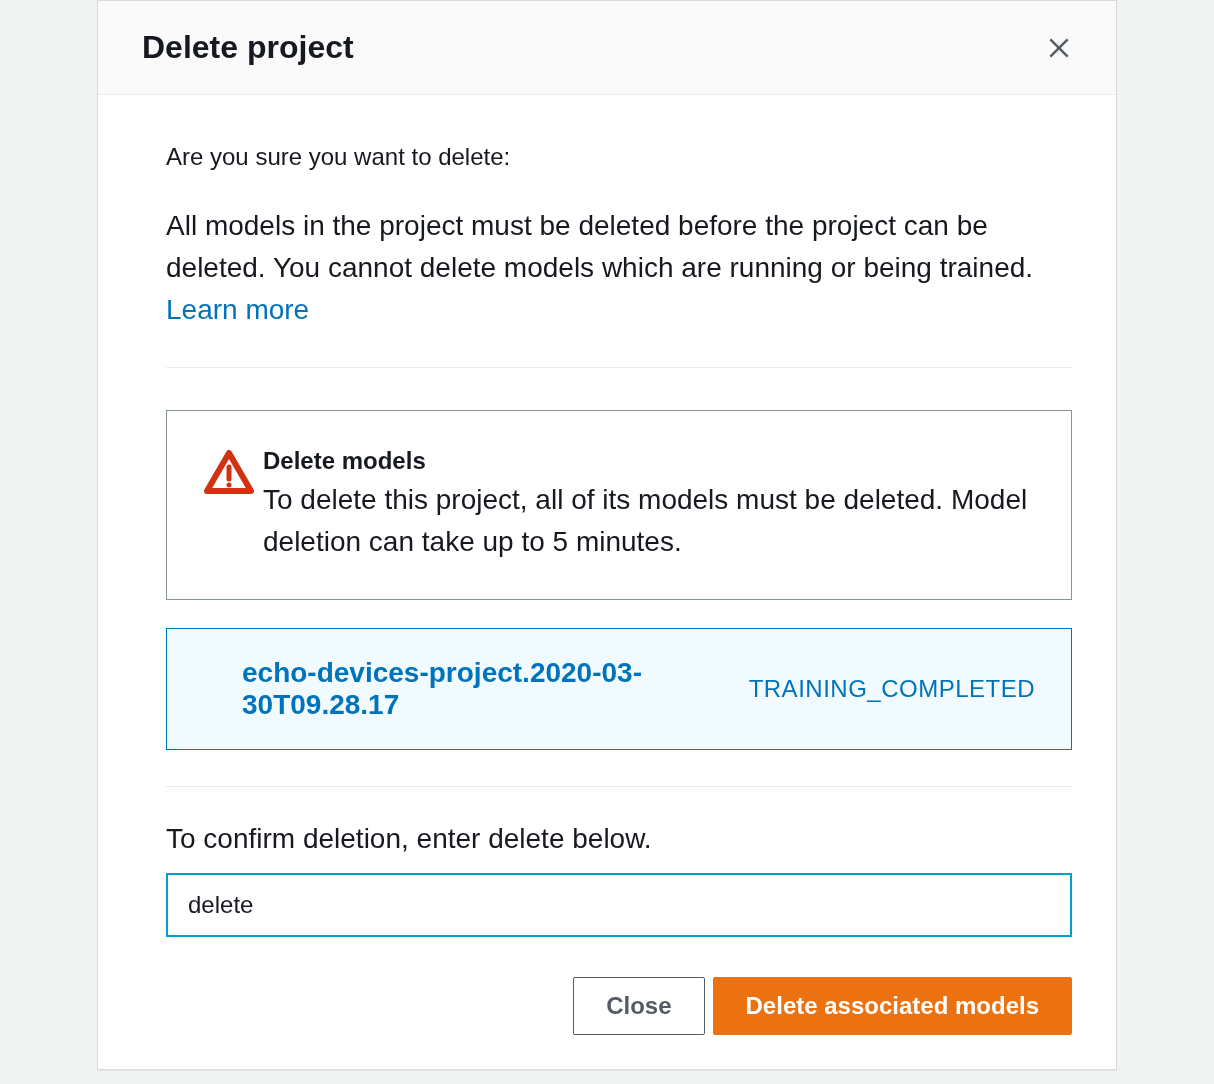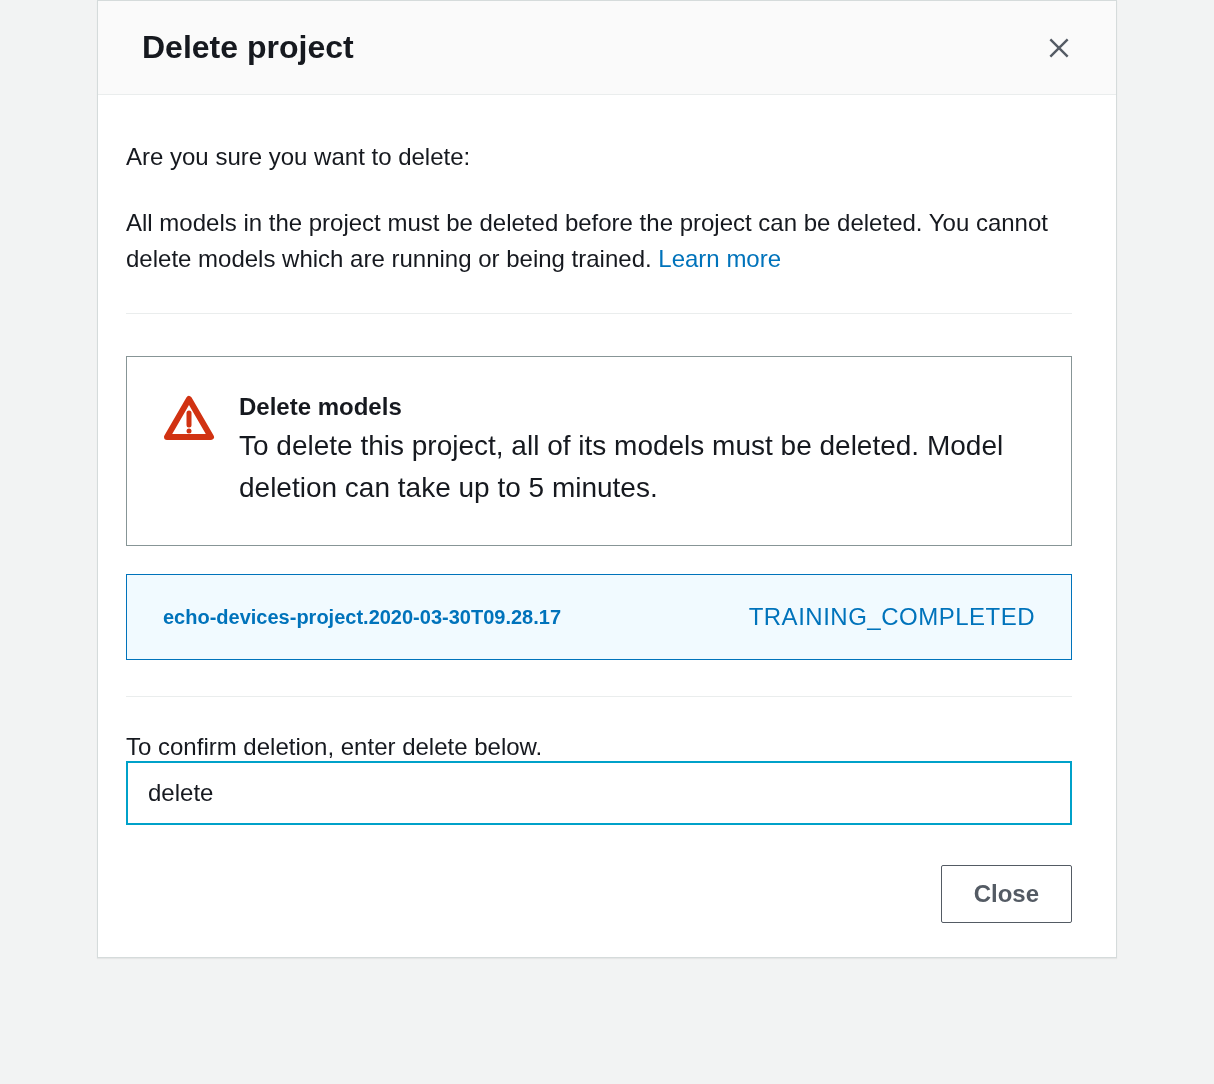--- a/index.html
+++ b/index.html
@@ -42,54 +42,54 @@
       align-items: center;
       justify-content: center;
     }
     .close-x svg {
       width: 26px;
       height: 26px;
       stroke: #545b64;
       stroke-width: 2.2;
     }
     .modal-body {
-      padding: 44px 44px 0 28px;
+      padding: 44px 44px 0 68px;
     }
     .body-text {
       font-size: 24px;
       color: #16191f;
       line-height: 1.5;
     }
     .body-text .bold {
       font-weight: 700;
     }
     .q-mark {
       font-weight: 400;
     }
     .desc-block {
       margin-top: 30px;
-      font-size: 24px;
+      font-size: 28px;
       color: #16191f;
       line-height: 1.5;
     }
     .learn-more {
       color: #0073bb;
       cursor: pointer;
       text-decoration: none;
     }
     .divider {
       border: none;
       border-top: 1px solid #eaeded;
       margin: 36px 0;
     }
     .alert-box {
       border: 1px solid #879596;
       padding: 36px 36px;
       display: flex;
-      gap: 24px;
+      gap: 8px;
       align-items: flex-start;
       margin-top: 42px;
     }
     .alert-icon {
       flex-shrink: 0;
       margin-top: 2px;
     }
     .alert-icon svg {
       width: 52px;
       height: 46px;
@@ -109,33 +109,35 @@
       margin-top: 28px;
       border: 1px solid #0073bb;
       background: #f1faff;
       padding: 28px 36px;
       display: flex;
       justify-content: space-between;
       align-items: center;
     }
     .model-name {
       color: #0073bb;
-      font-size: 20px;
-      font-weight: 700;
+      font-size: 28px;
+      font-weight: 700;
+      margin-left: 39px;
     }
     .model-status {
       color: #0073bb;
       font-size: 24px;
       font-weight: 400;
       letter-spacing: 0.5px;
       text-align: right;
     }
     .confirm-label {
-      font-size: 24px;
-      color: #16191f;
+      font-size: 28px;
+      color: #16191f;
+      margin-bottom: 18px;
     }
     .confirm-input {
       width: 100%;
       border: 2px solid #00a1c9;
       padding: 16px 20px;
       font-size: 24px;
       color: #16191f;
       outline: none;
       font-family: inherit;
     }
@@ -209,14 +211,15 @@
     </div>
 
     <hr class="divider">
 
     <div class="confirm-label">To confirm deletion, enter delete below.</div>
     <input class="confirm-input" type="text" value="delete" style="">
   </div>
 
   <div class="modal-footer">
     <button class="btn btn-close">Close</button>
+    <button class="btn btn-primary">Delete associated models</button>
   </div>
 </div>
 
 </body></html>

